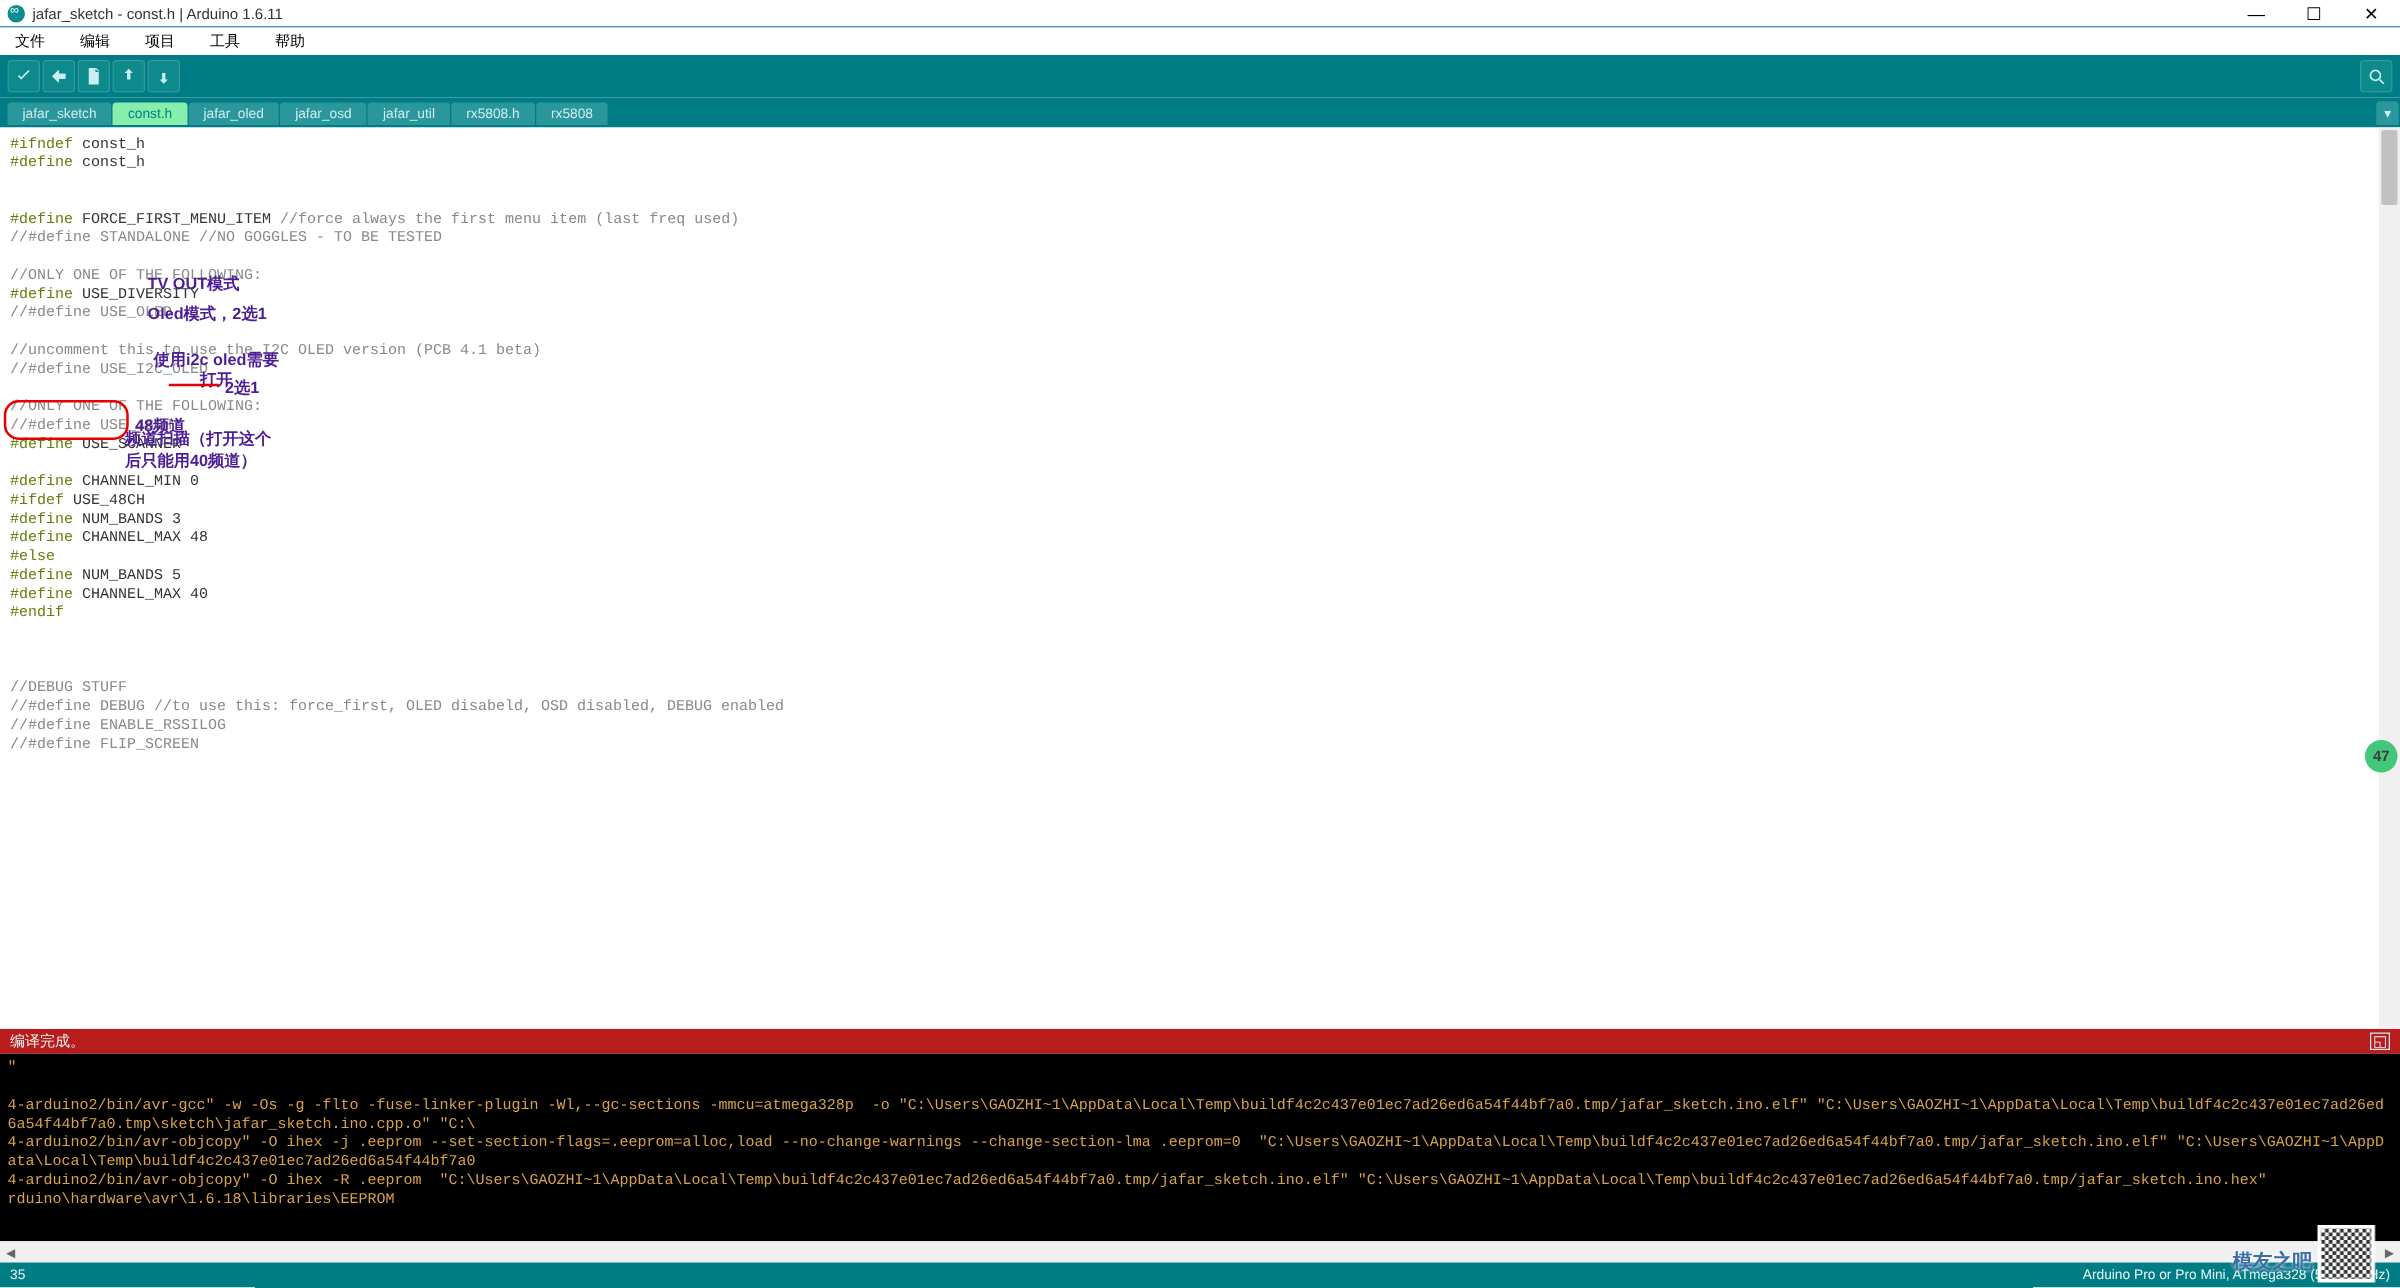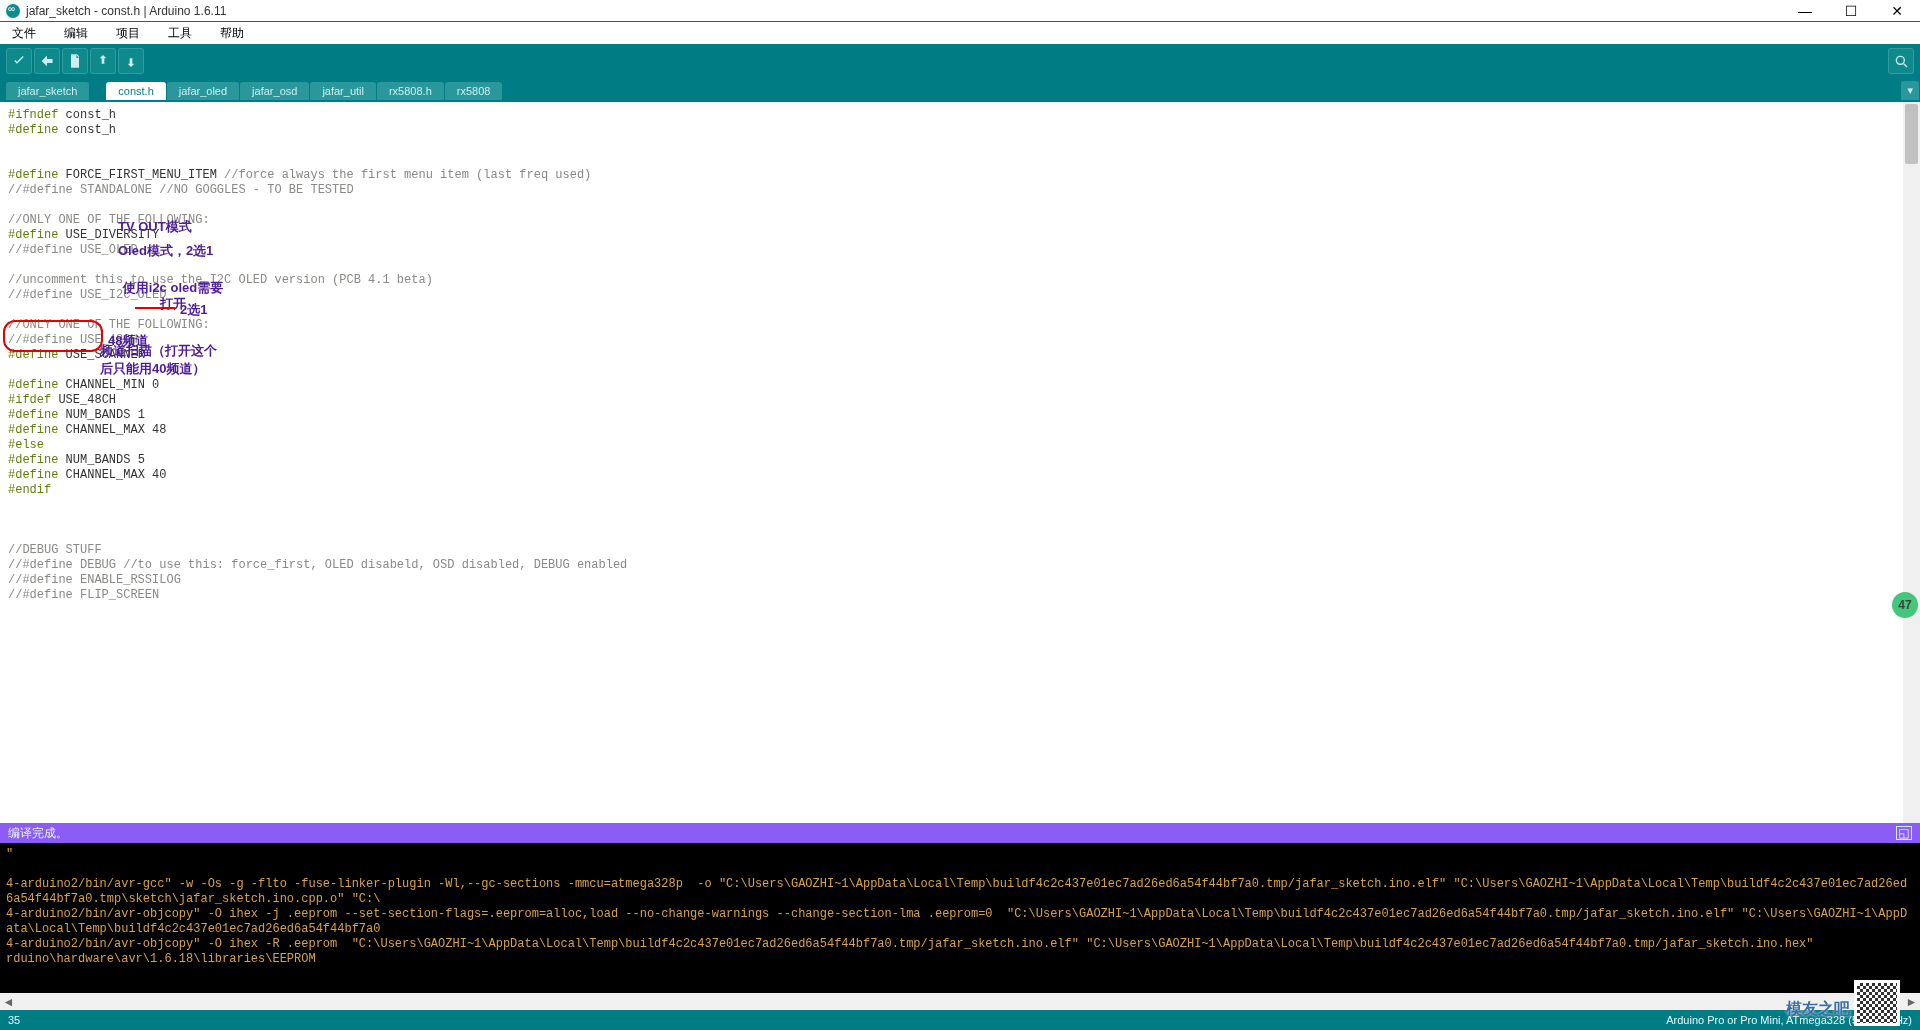--- a/index.html
+++ b/index.html
@@ -12,32 +12,32 @@
 .winctl { display: flex; }
 .winbtn { width: 46px; height: 22px; display: flex; align-items: center; justify-content: center; font-size: 14px; cursor: default; }
 .menubar { height: 22px; background: #fff; display: flex; align-items: center; padding-left: 4px; gap: 12px; }
 .menuitem { padding: 2px 8px; cursor: default; }
 .toolbar { height: 34px; background: #007c84; display: flex; align-items: center; padding: 0 6px; justify-content: space-between; }
 .tool-left { display: flex; gap: 2px; }
 .tool-btn { width: 26px; height: 26px; background: #0e8a8d; border-radius: 3px; display: flex; align-items: center; justify-content: center; color: #fff; cursor: pointer; border: 1px solid rgba(255,255,255,0.15); }
 .tool-btn svg { width: 16px; height: 16px; fill: #cdeef0; }
 .tabbar { height: 22px; background: #007c84; display: flex; align-items: flex-end; padding-left: 6px; }
 .tab { padding: 3px 12px; background: #2a979c; color: #cdeef0; font-size: 11px; margin-right: 1px; cursor: pointer; border-top-left-radius: 3px; border-top-right-radius: 3px; }
-.tab.active { background: #ffffff; color: #007c84; margin-left: 16px; }
+.tab.active { background: #86efac; color: #007c84; }
 .sep-top { height: 2px; background: #007c84; }
 .editor-wrap { flex: 1; background: #fff; position: relative; overflow: hidden; }
 .editor { position: absolute; inset: 0 18px 0 0; padding: 6px 8px; font-family: "NSimSun", "SimSun", "Courier New", monospace; font-size: 12px; line-height: 15px; color: #333; white-space: pre; overflow: hidden; }
 .editor .kw { color: #627e0a; }
 .editor .cm { color: #888a85; }
 .annot { position: absolute; color: #4c1d95; font-family: "Microsoft YaHei", sans-serif; font-size: 13px; font-weight: bold; pointer-events: none; }
 .circle { position: absolute; border: 2px solid #e60000; border-radius: 12px; pointer-events: none; }
 .arrow-line { position: absolute; background: #e60000; height: 2px; pointer-events: none; }
 .vscroll { position: absolute; right: 0; top: 0; bottom: 0; width: 17px; background: #f0f0f0; }
 .vscroll .thumb { position: absolute; left: 2px; right: 2px; top: 2px; height: 60px; background: #c1c1c1; border-radius: 2px; }
-.status-compile { height: 20px; background: #8b5cf6; color: #e9f6f7; display: flex; align-items: center; padding: 0 8px; font-size: 12px; justify-content: space-between; }
+.status-compile { height: 20px; background: #b91c1c; color: #e9f6f7; display: flex; align-items: center; padding: 0 8px; font-size: 12px; justify-content: space-between; }
 .status-compile .expand { width: 16px; height: 14px; border: 1px solid #cdeef0; display: flex; align-items: center; justify-content: center; cursor: pointer; }
 .console { height: 150px; background: #000; color: #d7a24a; font-family: "NSimSun","Courier New",monospace; font-size: 12px; line-height: 15px; padding: 4px 6px; overflow: hidden; white-space: pre-wrap; word-break: break-all; }
 .hscroll-outer { height: 17px; background: #f0f0f0; display: flex; align-items: center; }
 .hscroll-outer .larr, .hscroll-outer .rarr { width: 17px; text-align: center; color: #666; }
 .bottombar { height: 20px; background: #007c84; color: #e9f6f7; display: flex; align-items: center; justify-content: space-between; padding: 0 8px; font-size: 11px; }
 .badge { position: absolute; right: 2px; bottom: 205px; width: 26px; height: 26px; background: #43c77a; color:#404040; border-radius: 50%; display:flex; align-items:center; justify-content:center; font-weight:bold; }
 .qr { position: fixed; right: 20px; bottom: 4px; width: 46px; height: 46px;
   background: repeating-conic-gradient(#333 0 25%, #fff 0 50%); background-size: 6px 6px; border: 3px solid #fff; }
 .brand { position: fixed; right: 70px; bottom: 10px; color: #3a6ea5; font-size: 16px; font-weight: bold; text-shadow: 0 0 3px #fff; }
 </style>
@@ -127,21 +127,21 @@
 
 <span class="cm">//uncomment this to use the I2C OLED version (PCB 4.1 beta)</span>
 <span class="cm">//#define USE_I2C_OLED</span>
 
 <span class="cm">//ONLY ONE OF THE FOLLOWING:</span>
 <span class="cm">//#define USE_48CH</span>
 <span class="kw">#define</span><span> USE_SCANNER</span>
 
 <span class="kw">#define</span><span> CHANNEL_MIN 0</span>
 <span class="kw">#ifdef</span><span> USE_48CH</span>
-<span class="kw">#define</span><span> NUM_BANDS 1</span>
+<span class="kw">#define</span><span> NUM_BANDS 3</span>
 <span class="kw">#define</span><span> CHANNEL_MAX 48</span>
 <span class="kw">#else</span>
 <span class="kw">#define</span><span> NUM_BANDS 5</span>
 <span class="kw">#define</span><span> CHANNEL_MAX 40</span>
 <span class="kw">#endif</span>
 
 
 
 <span class="cm">//DEBUG STUFF</span>
 <span class="cm">//#define DEBUG //to use this: force_first, OLED disabeld, OSD disabled, DEBUG enabled</span>

